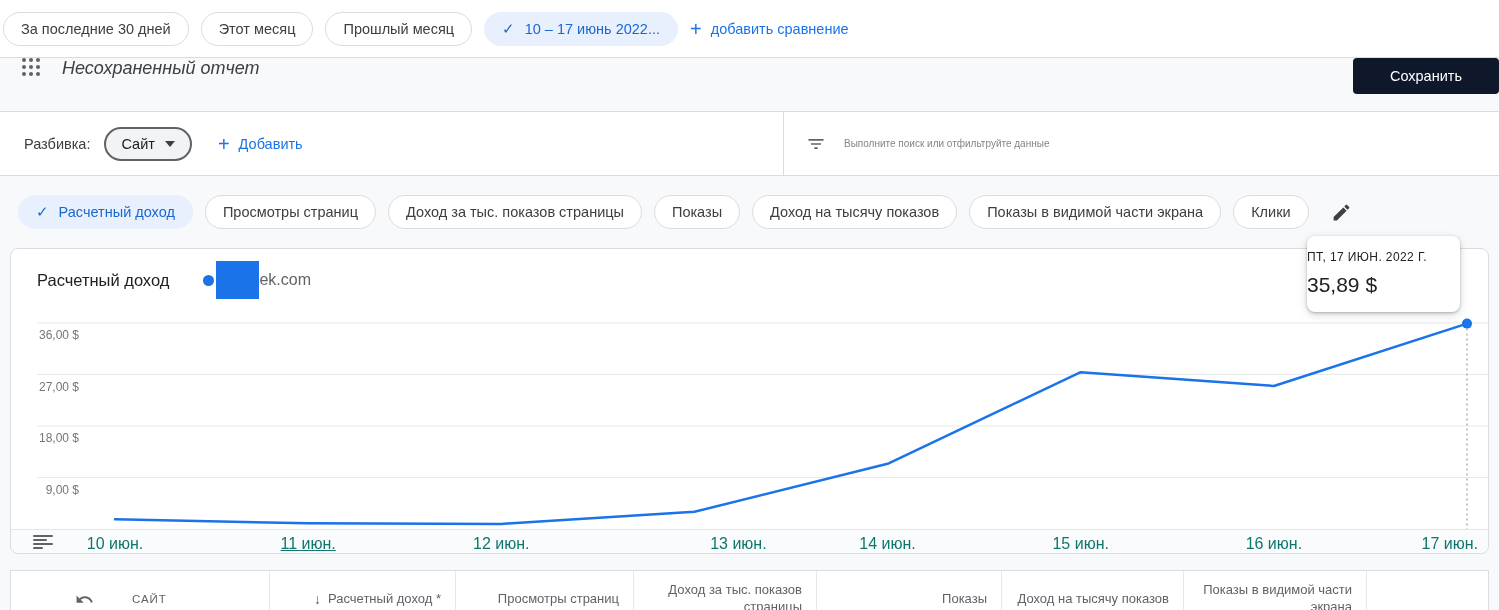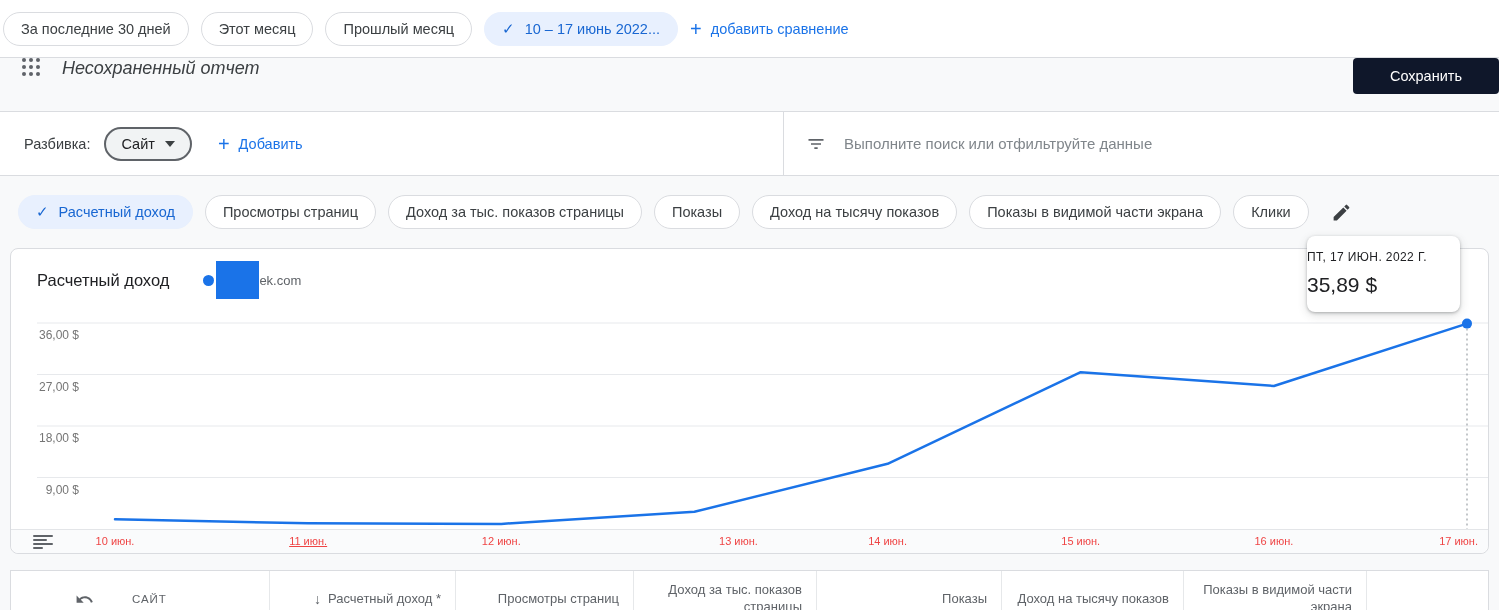--- a/index.html
+++ b/index.html
@@ -30,39 +30,39 @@
   .row-breakdown { height:64px; background:#fff; border-bottom:1px solid #dadce0; display:flex; }
   .bd-left { flex:0 0 783px; display:flex; align-items:center; padding-left:24px; }
   .bd-label { font-size:14.5px; color:#3c4043; margin-right:14px; }
   .dim-btn { display:inline-flex; align-items:center; gap:10px; background:#f1f3f4;
              border:2px solid #5f6368; border-radius:17px; padding:7px 15px;
              font-size:14.5px; color:#202124; cursor:pointer; font-family:"Liberation Sans",sans-serif; }
   .caret { width:0; height:0; border-left:5px solid transparent; border-right:5px solid transparent;
            border-top:6px solid #3c4043; }
   .bd-add { margin-left:26px; }
   .bd-right { flex:1; border-left:1px solid #dadce0; display:flex; align-items:center; padding-left:22px; }
-  .filter-input { border:none; outline:none; background:transparent; font-size:15px; width:560px;
+  .filter-input { border:none; outline:none; background:transparent; font-size:10px; width:560px;
                   margin-left:18px; color:#0f766e; font-family:"Liberation Sans",sans-serif; }
   .filter-input::placeholder { color:#80868b; }
 
   
   .metric-row { display:flex; align-items:center; gap:12px; padding:19px 0 0 18px; }
   .pencil { margin-left:10px; cursor:pointer; display:flex; align-items:center; }
 
   
   .chart-card { margin:19px 10px 0; background:#fff; border:1px solid #dadce0; border-radius:8px; }
   .card-head { height:62px; display:flex; align-items:center; padding-left:26px; }
   .chart-title { font-size:16.5px; color:#202124; }
   .legend-dot { width:11px; height:11px; border-radius:50%; background:#1a73e8; margin-left:34px; }
   .redact-box { width:43px; height:38px; background:#1a73e8; margin-left:2px; }
-  .legend-text { font-size:13px; color:#5f6368; }
+  .legend-text { font-size:16px; color:#5f6368; }
   .plot-svg { display:block; width:1477px; height:218px; }
   .axis-band { position:relative; height:24px; border-top:1px solid #e3e5e8; background:#fafbfc;
                border-radius:0 0 8px 8px; }
-  .axis-label { position:absolute; top:5px; font-size:11px; color:#ef4444; white-space:nowrap; }
+  .axis-label { position:absolute; top:5px; font-size:16px; color:#0f766e; white-space:nowrap; }
   .toc-icon { position:absolute; left:22px; top:5px; display:flex; flex-direction:column; gap:2px; cursor:pointer; }
   .toc-icon i { display:block; height:2px; background:#5f6368; border-radius:1px; }
 
   
   .tooltip { position:absolute; left:1307px; top:236px; width:153px; background:#fff;
              border-radius:8px; padding:14px 0 15px;
              box-shadow:0 1px 3px rgba(60,64,67,.35), 0 3px 10px rgba(60,64,67,.18); z-index:10; }
   .tt-date { font-size:12px; font-weight:500; letter-spacing:.4px; color:#202124; }
   .tt-value { font-size:21px; color:#202124; margin-top:9px; }
 

